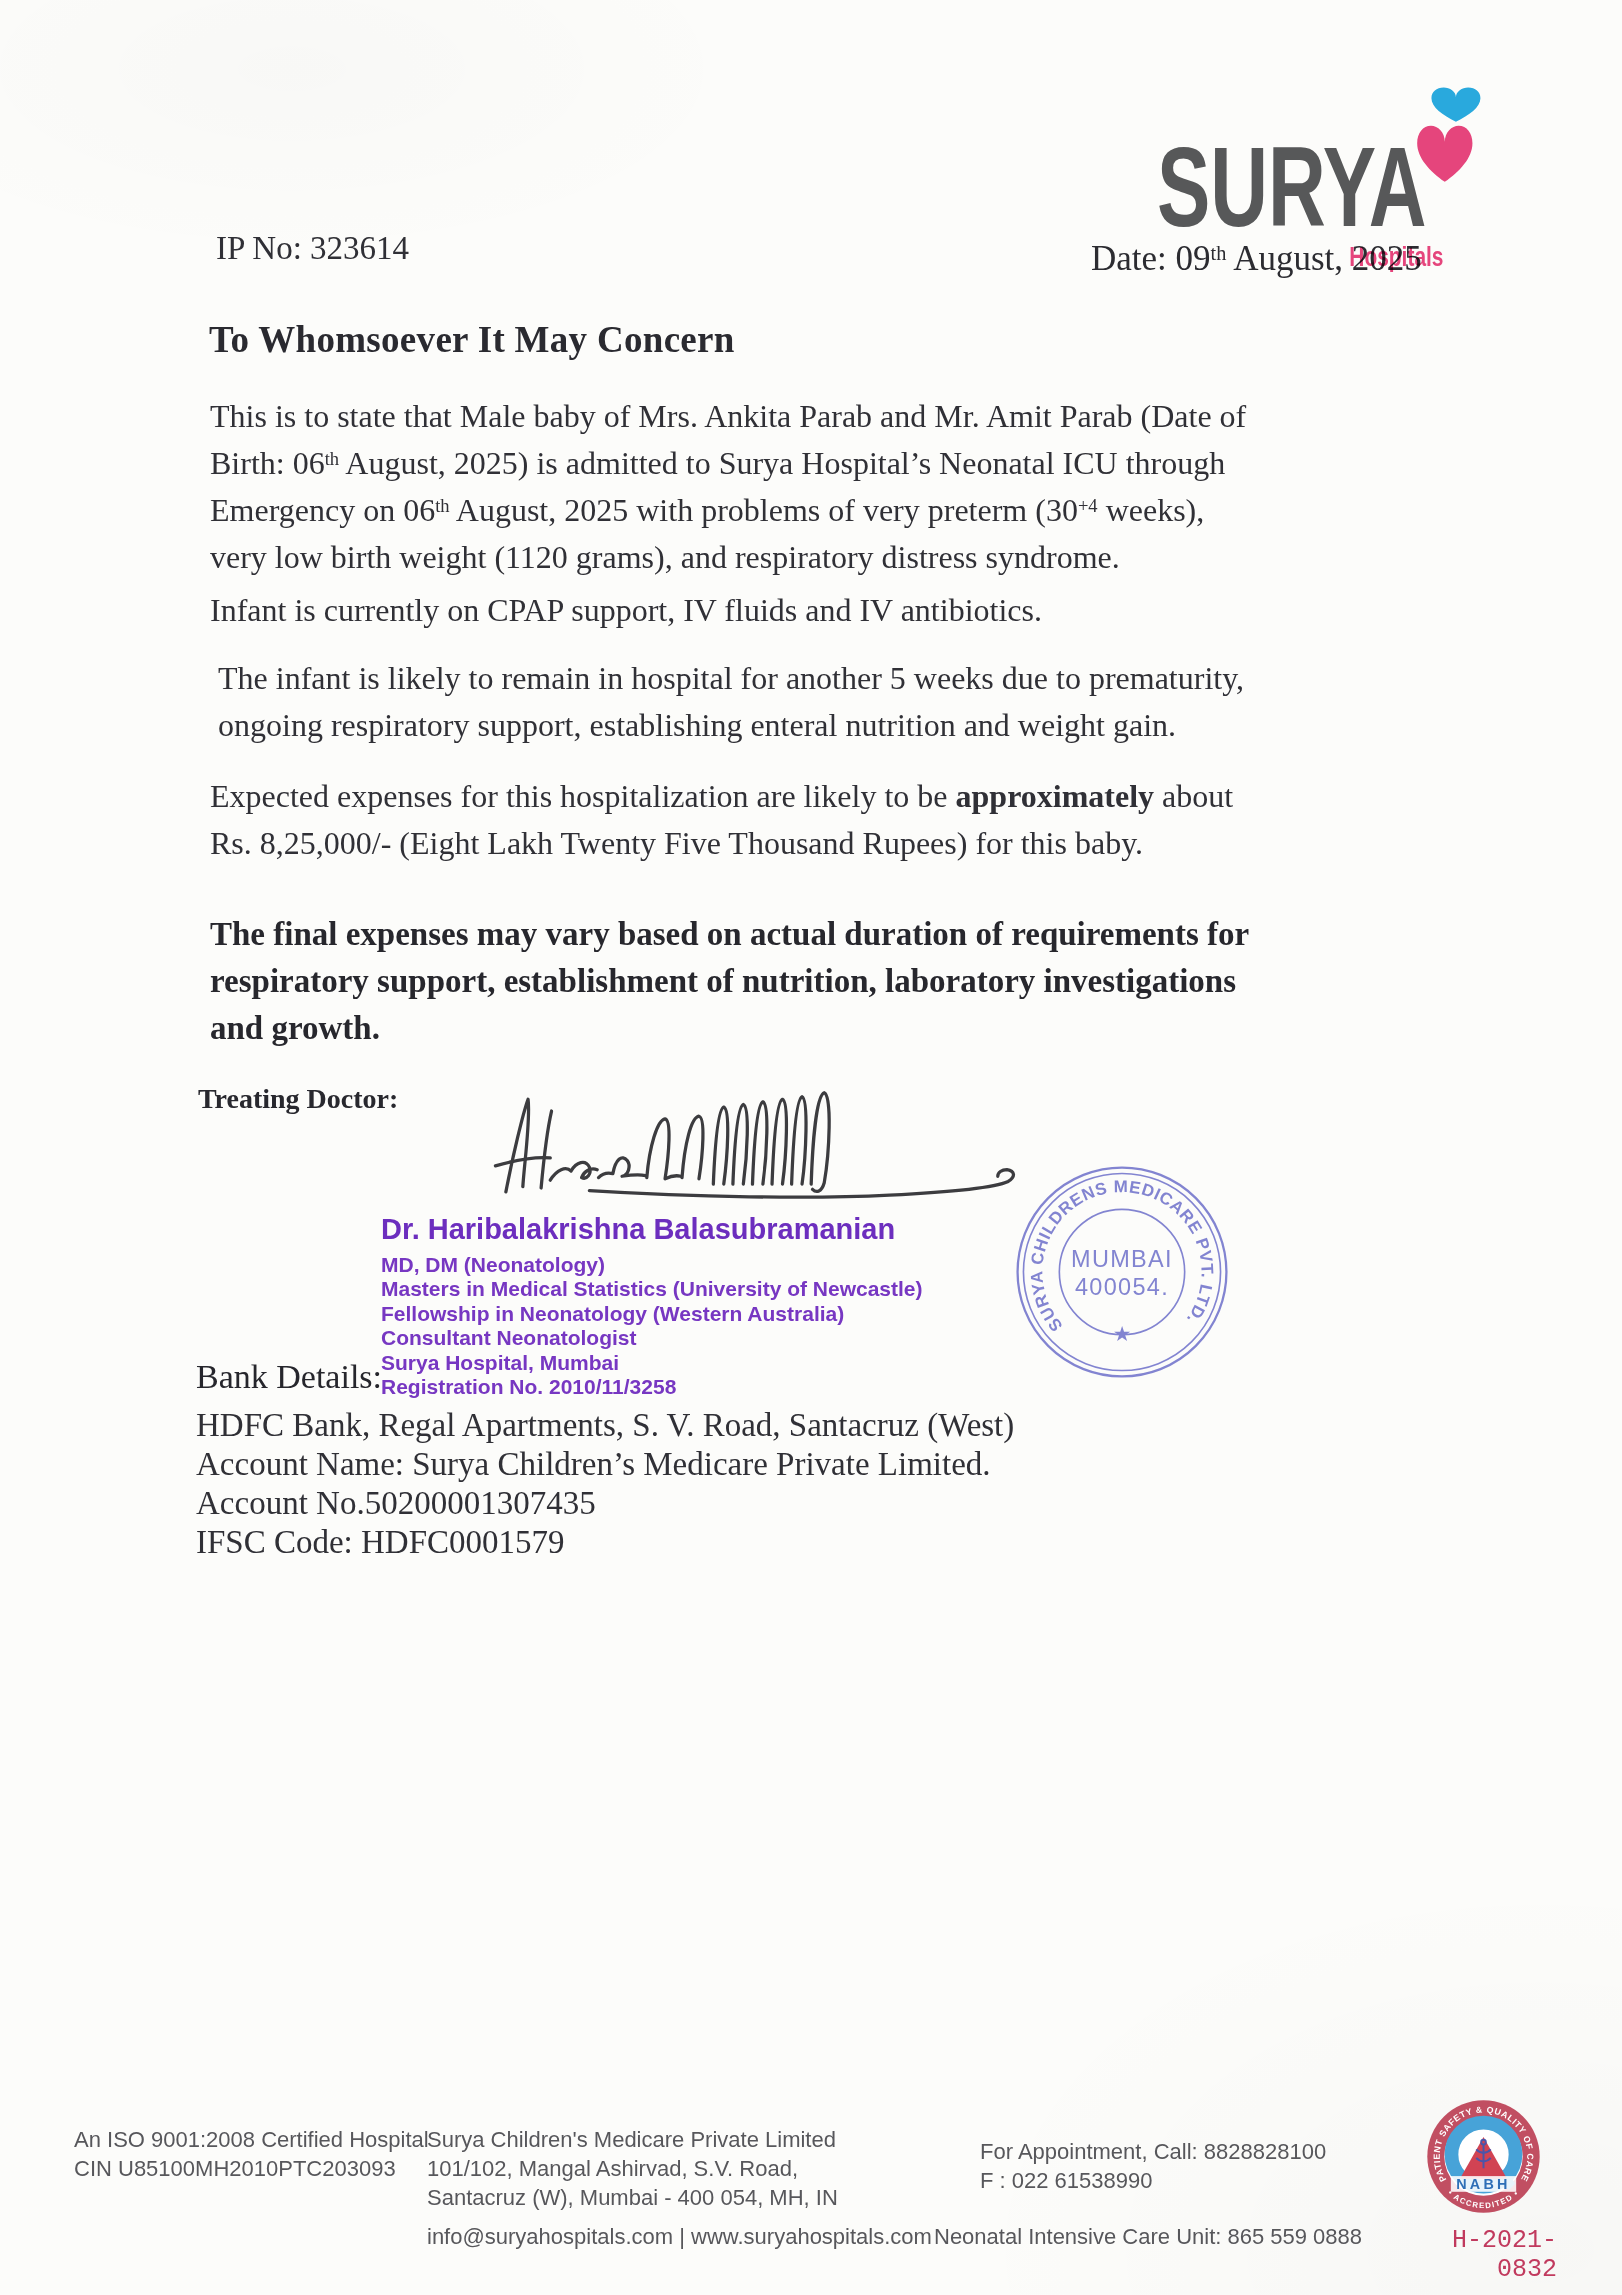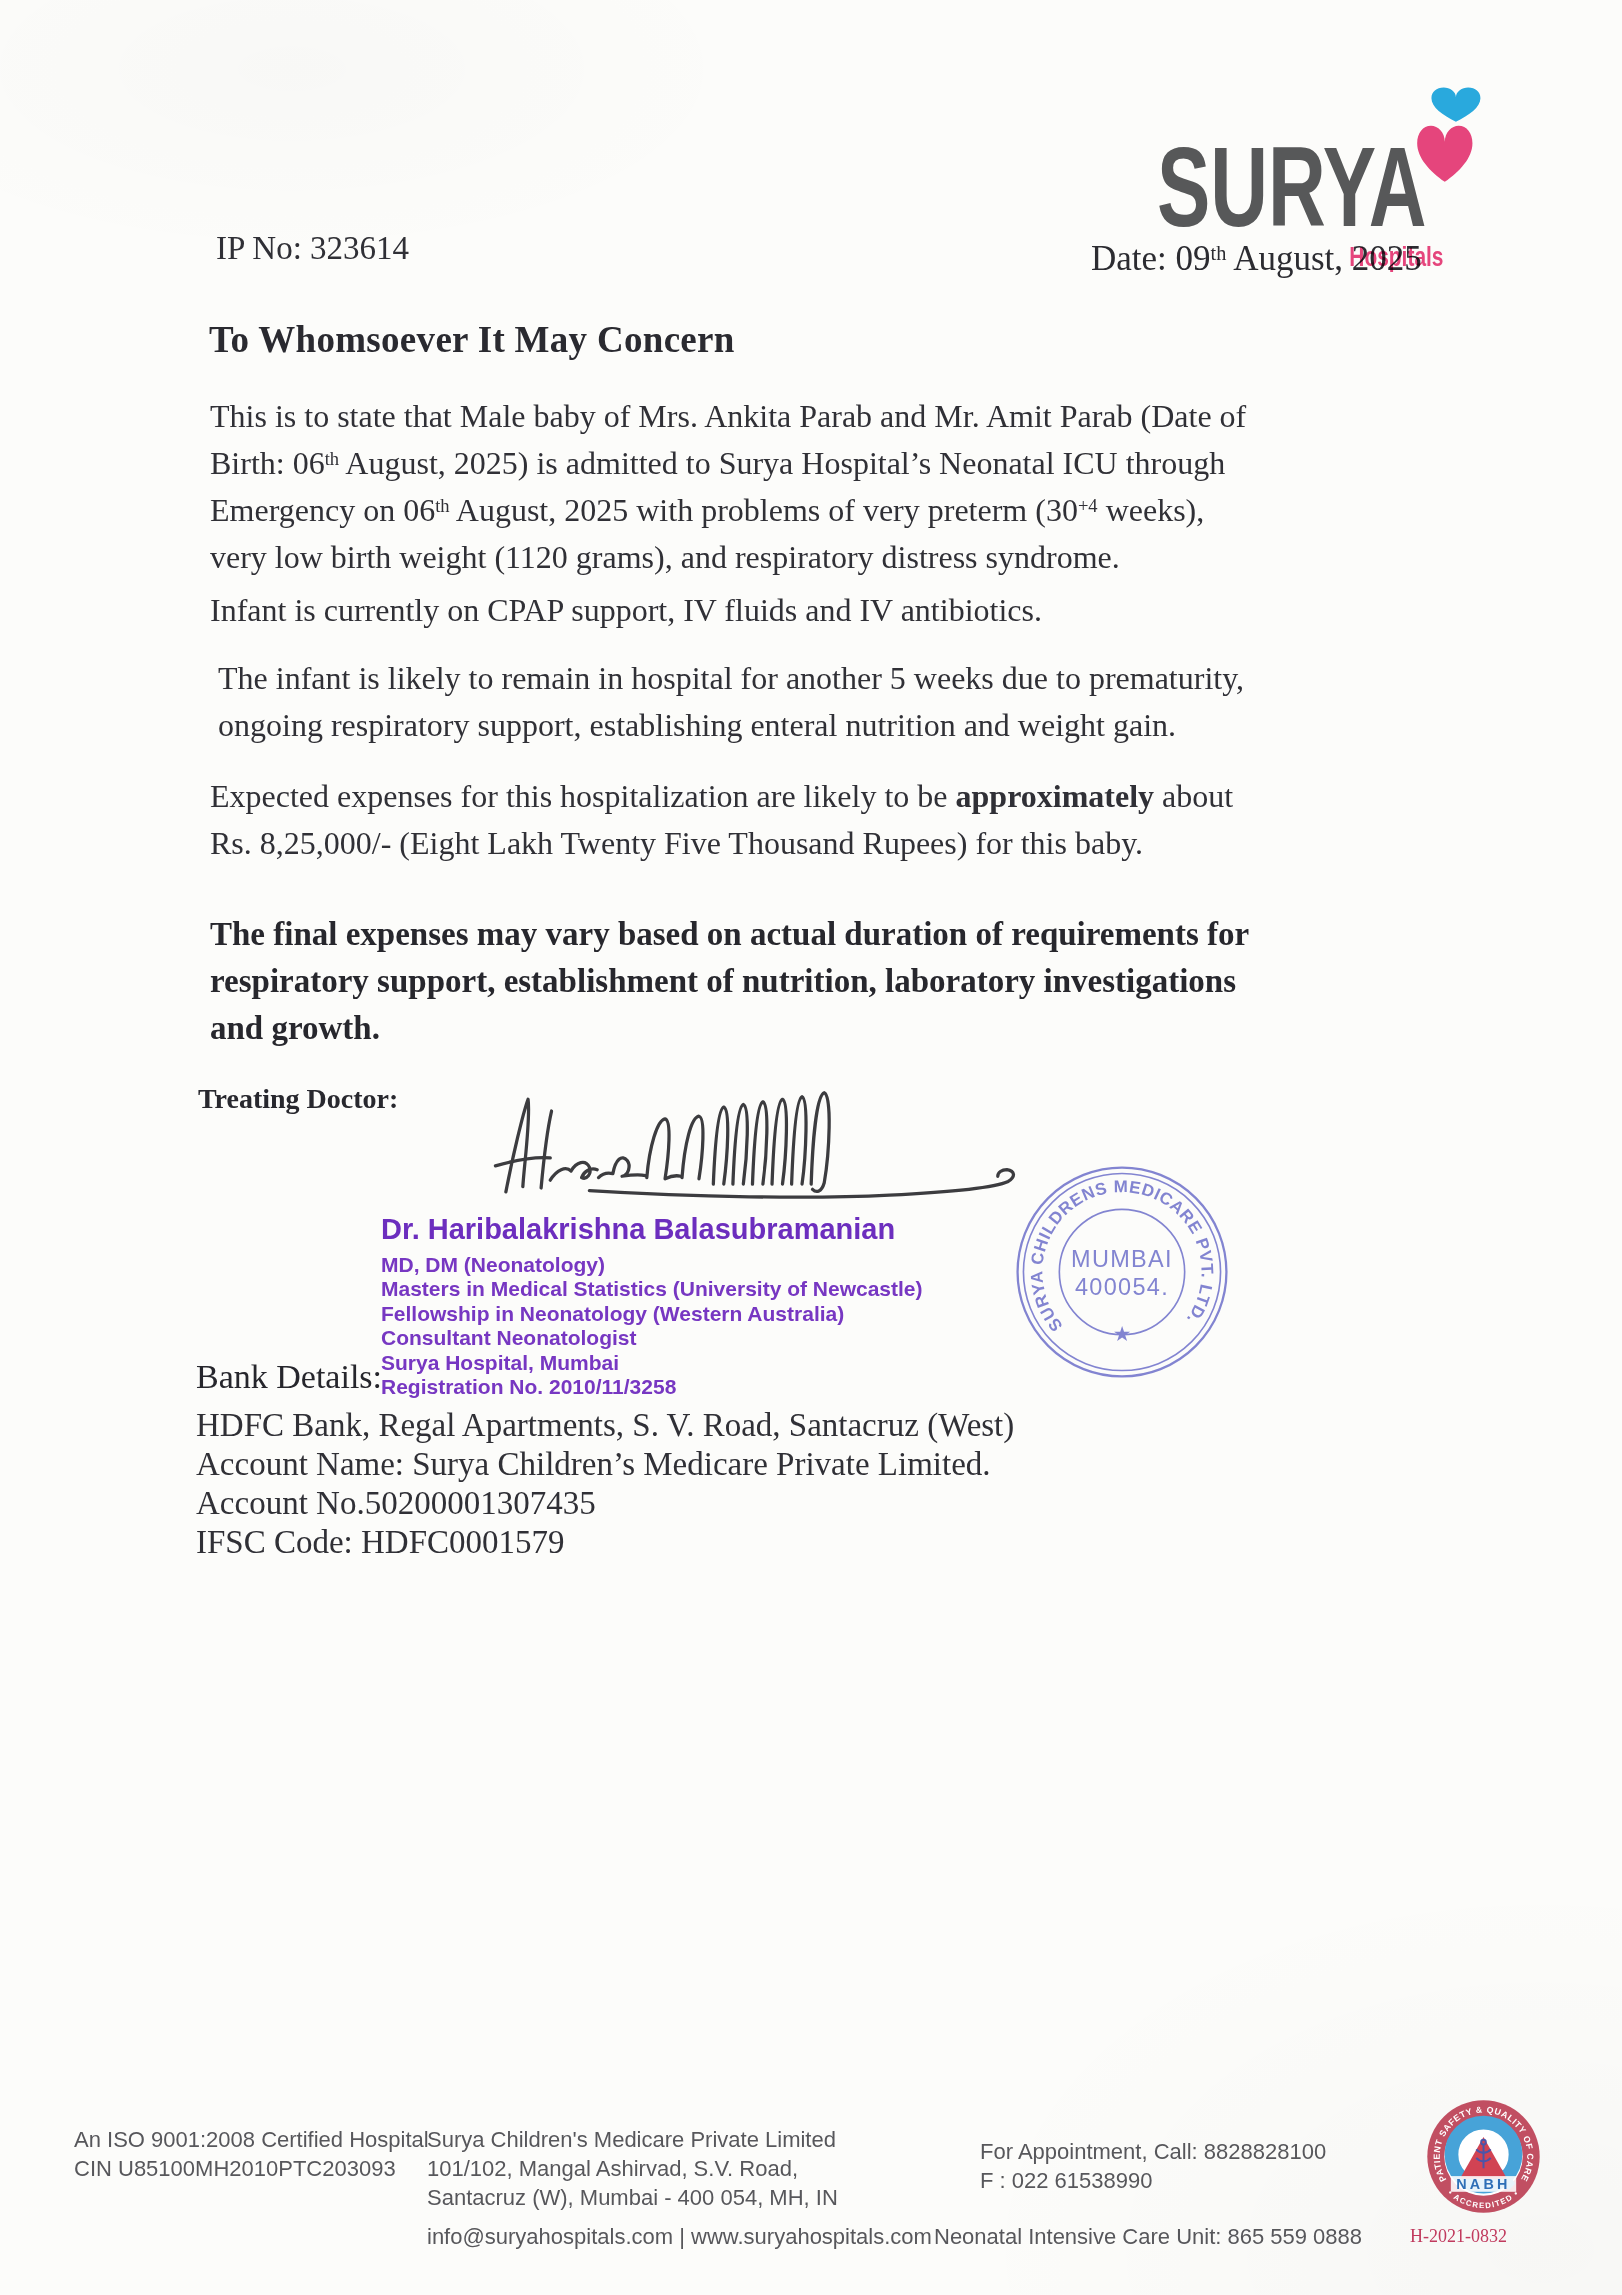--- a/index.html
+++ b/index.html
@@ -43,21 +43,21 @@
   .bank-title{left:196px; top:1358px; font-size:34px; font-weight:normal; color:#26262c;}
   .bank-lines{left:196px; top:1406px; font-size:33px; line-height:39px;}
 
   .footer{font-family:"Liberation Sans", sans-serif; color:#57575b; font-size:22px; line-height:29px;}
   .fc1{left:74px; top:2125px;}
   .fc2{left:427px; top:2125px;}
   .fcontact{left:427px; top:2222px;}
   .fc3{left:980px; top:2125px;margin-top:12px;}
   .fnicu{left:934px; top:2222px;}
   .nabh{left:1426px; top:2099px; width:115px; height:115px;}
-  .nabh-code{left:1410px; top:2226px; width:147px; text-align:left; font-family:Liberation Serif, serif; font-size:18px; color:#c13a5e;}
+  .nabh-code{left:1410px; top:2226px; width:147px; text-align:right; font-family:Liberation Mono, monospace; font-size:25px; color:#c13a5e;}
 </style>
 </head>
 <body>
 
 <div class="sheet">
 
   <div class="abs ip">IP No: 323614</div>
   <div class="abs dateline">
       <div class="tline"><span>Date: 09</span><sup>th</sup><span> August, 2025</span></div>
     </div>

